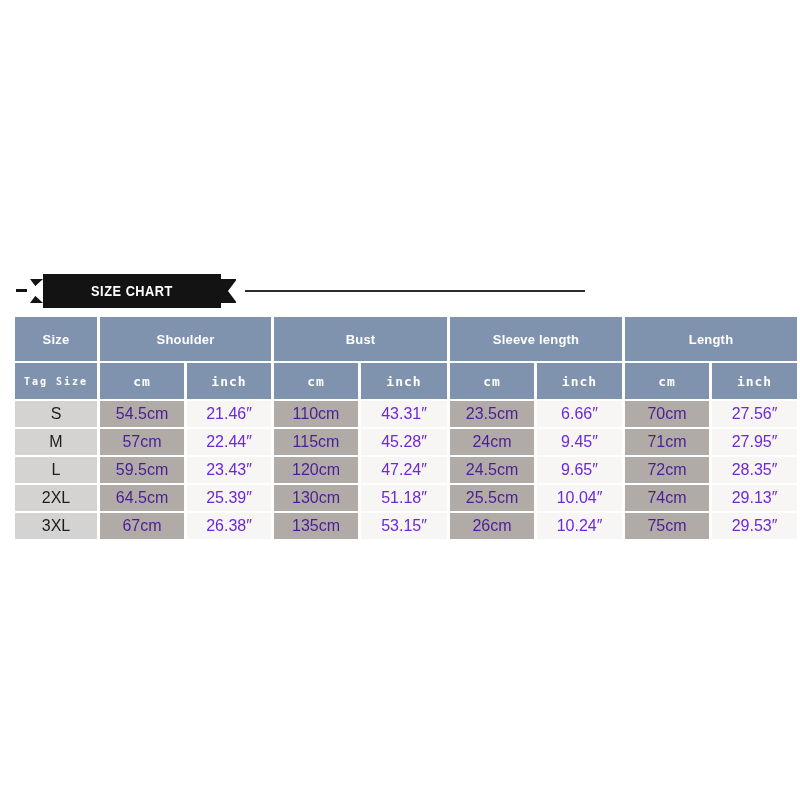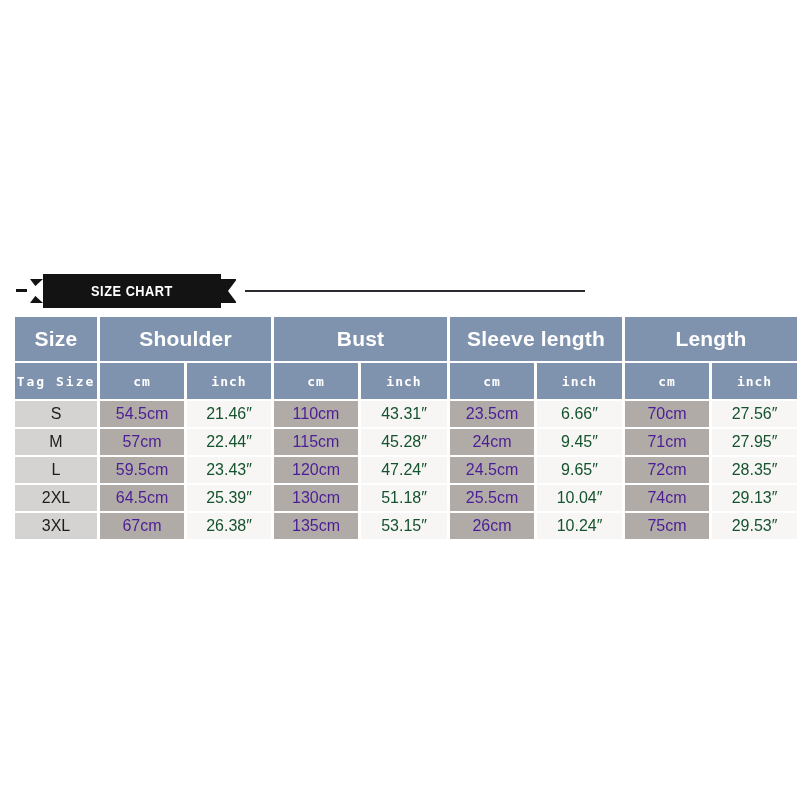--- a/index.html
+++ b/index.html
@@ -133,57 +133,57 @@
     vertical-align: middle;
     overflow: hidden;
     white-space: nowrap;
   }
 
   
   th.grouphead {
     background: #8093ae;
     color: #ffffff;
     height: 44px;
-    font-size: 21px;
+    font-size: 13px;
     font-weight: 700;
     font-family: "Liberation Sans", sans-serif;
     letter-spacing: 0.2px;
   }
   th.unithead {
     background: #8093ae;
     color: #ffffff;
     height: 36px;
     font-size: 13px;
     font-weight: 700;
     font-family: "DejaVu Sans Mono", "Liberation Mono", monospace;
     letter-spacing: 1px;
   }
   th.unithead.tagsize {
-    font-size: 13px;
+    font-size: 10px;
     letter-spacing: 2px;
   }
 
   
   td.c-size {
     background: #d4d3d1;
     color: #1d1d1d;
     height: 26px;
     font-size: 16px;
     font-weight: 400;
   }
   td.c-cm {
     background: #b1aba7;
     color: #4c1d95;
     height: 26px;
     font-size: 16px;
     font-weight: 400;
   }
   td.c-inch {
     background: #f7f6f4;
-    color: #14532d;
+    color: #6d28d9;
     height: 26px;
     font-size: 16px;
     font-weight: 400;
   }
 </style>
 </head>
 <body>
 
 <div id="page">
 

